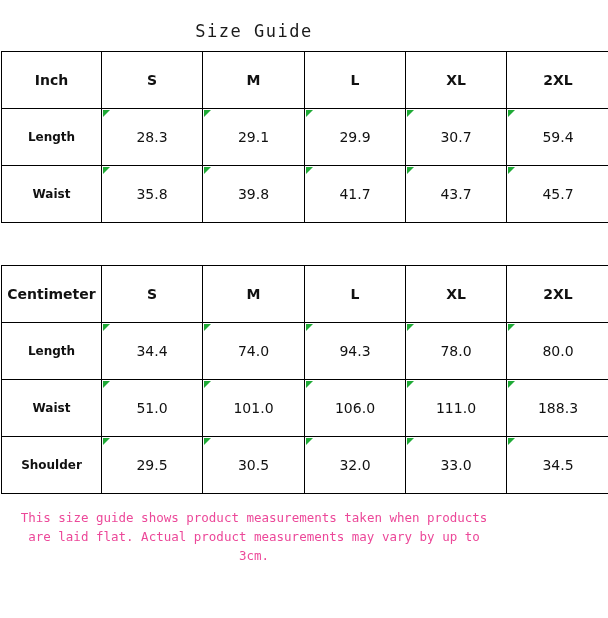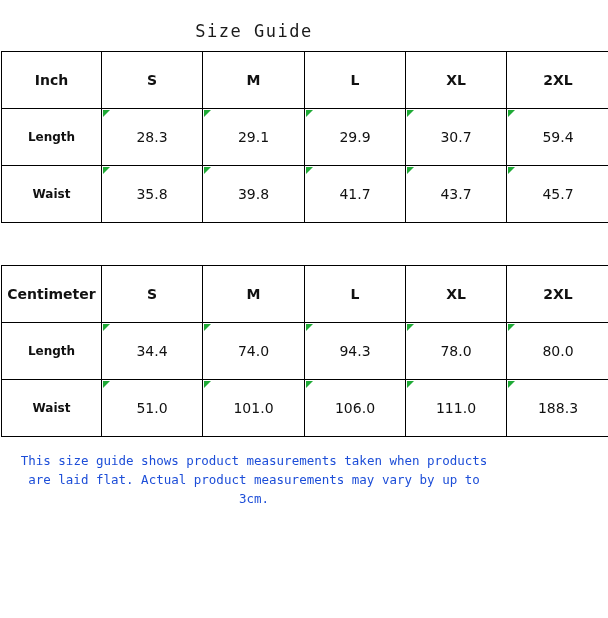--- a/index.html
+++ b/index.html
@@ -74,21 +74,21 @@
     border-right: 7px solid transparent;
   }
   .spacer {
     height: 42px;
   }
   .footnote {
     text-align: center;
     font-family: "DejaVu Sans Mono", monospace;
     font-size: 12.5px;
     line-height: 19px;
-    color: #1d4ed8;
+    color: #ec4899;
     padding: 14px 12px 0 12px;
   }
   .tbl-wrap {
     padding: 0 1px;
   }
 </style>
 </head>
 <body>
 
 <div class="page">
@@ -168,19 +168,27 @@
           <td class="mark">80.0</td>
         </tr>
         <tr>
           <td class="rowhead">Waist</td>
           <td class="mark">51.0</td>
           <td class="mark">101.0</td>
           <td class="mark">106.0</td>
           <td class="mark">111.0</td>
           <td class="mark">188.3</td>
         </tr>
+        <tr>
+          <td class="rowhead">Shoulder</td>
+          <td class="mark">29.5</td>
+          <td class="mark">30.5</td>
+          <td class="mark">32.0</td>
+          <td class="mark">33.0</td>
+          <td class="mark">34.5</td>
+        </tr>
       </tbody>
     </table>
   </div>
 
   <div class="footnote">This size guide shows product measurements taken when products are laid flat. Actual product measurements may vary by up to 3cm.</div>
 
 </div>
 
 </body></html>

